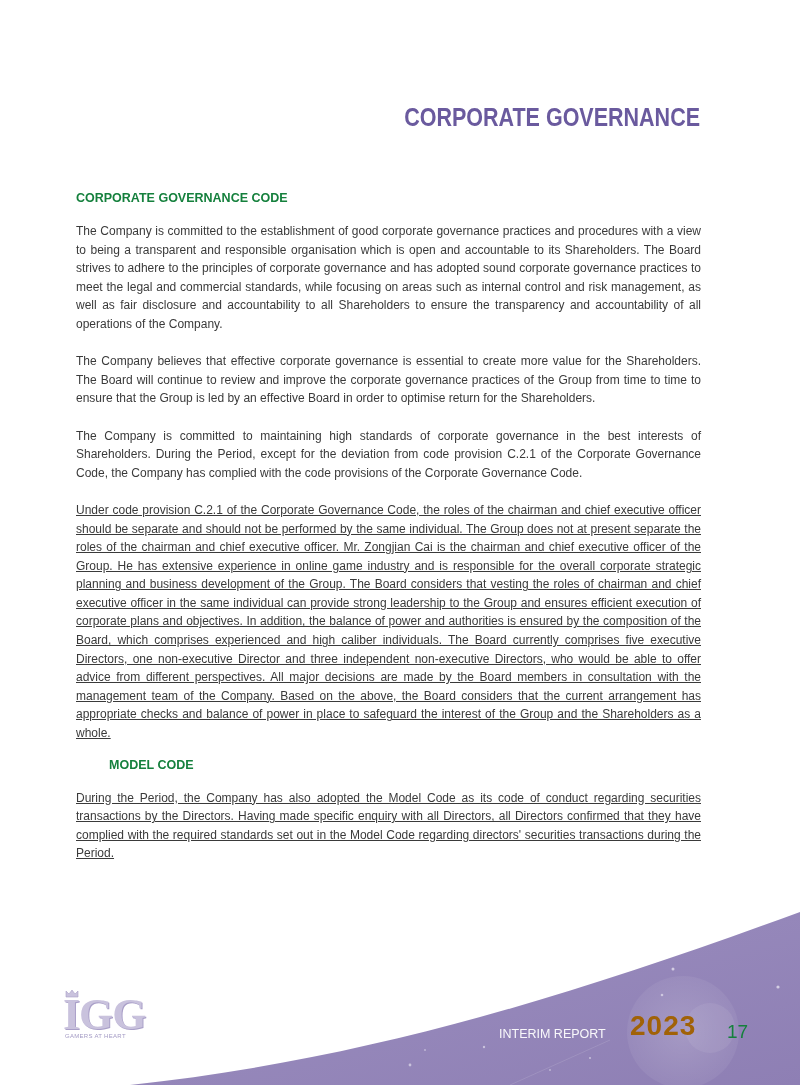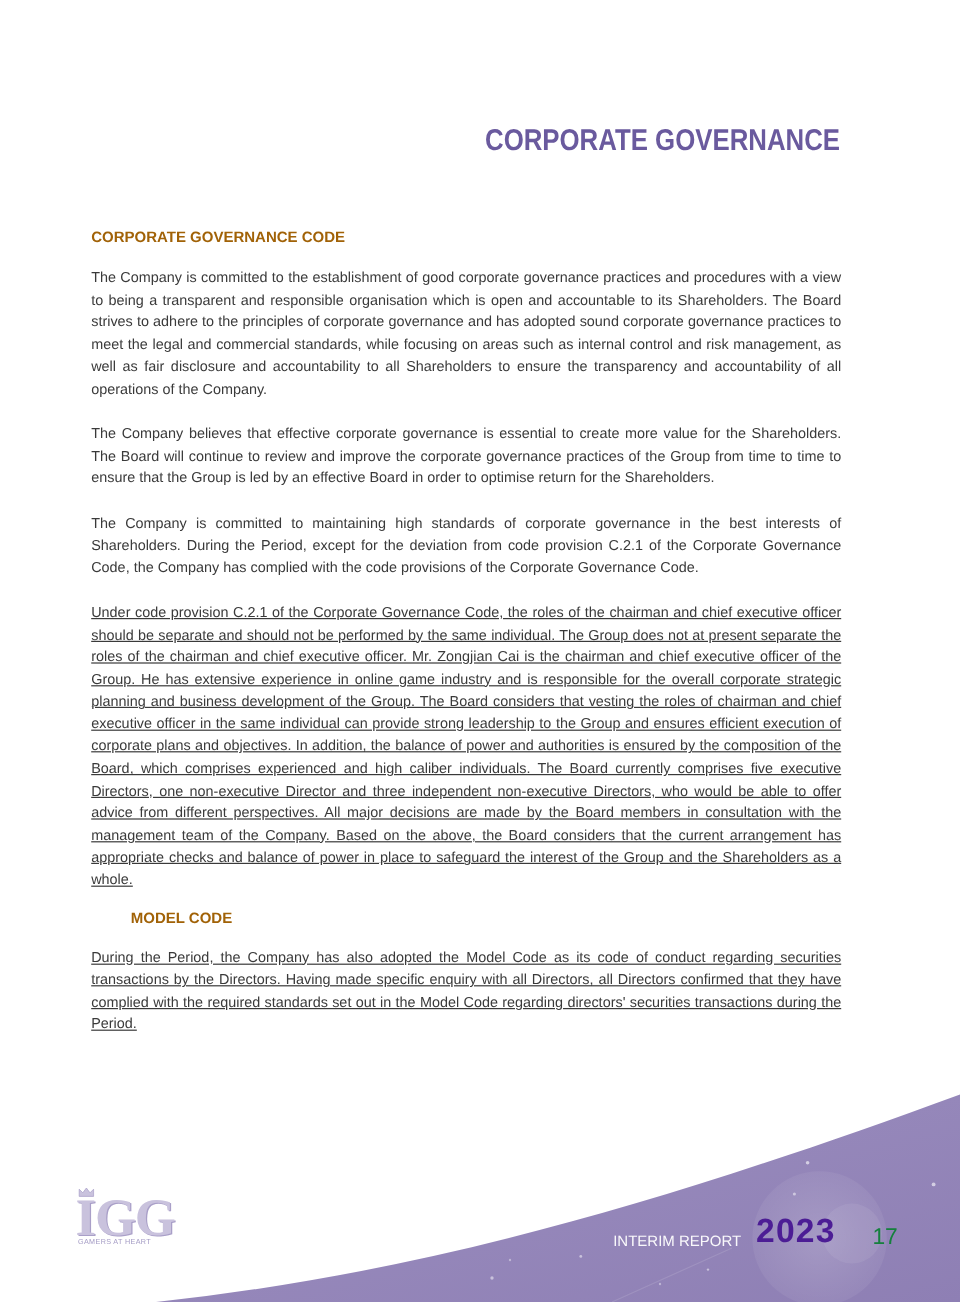--- a/index.html
+++ b/index.html
@@ -23,21 +23,21 @@
     .content {
       position: absolute;
       left: 76px;
       top: 190px;
       width: 625px;
     }
 
     .section-heading {
       font-weight: bold;
       font-size: 12.5px;
-      color: #a16207;
+      color: #15803d;
       line-height: 16px;
     }
     .section-heading.first { margin-bottom: 16px; }
     .section-heading.model { margin-top: 14px; margin-bottom: 16px; padding-left: 33px; }
 
     .para {
       font-size: 12px;
       line-height: 18.6px;
       text-align: justify;
       color: #3a3a3a;
@@ -82,29 +82,28 @@
 
     .report-label {
       position: absolute;
       left: 499px;
       top: 1027px;
       font-size: 12.5px;
       color: #ffffff;
       white-space: nowrap;
       letter-spacing: 0px;
       opacity: 0.95;
-      margin-left: 12px;
     }
     .report-year {
       position: absolute;
       left: 630px;
       top: 1010px;
       font-size: 28px;
       font-weight: bold;
-      color: #4c1d95;
+      color: #a16207;
       letter-spacing: 1px;
       white-space: nowrap;
       text-align: center;
     }
     .page-number {
       position: absolute;
       left: 727px;
       top: 1021px;
       font-size: 19px;
       color: #15803d;

